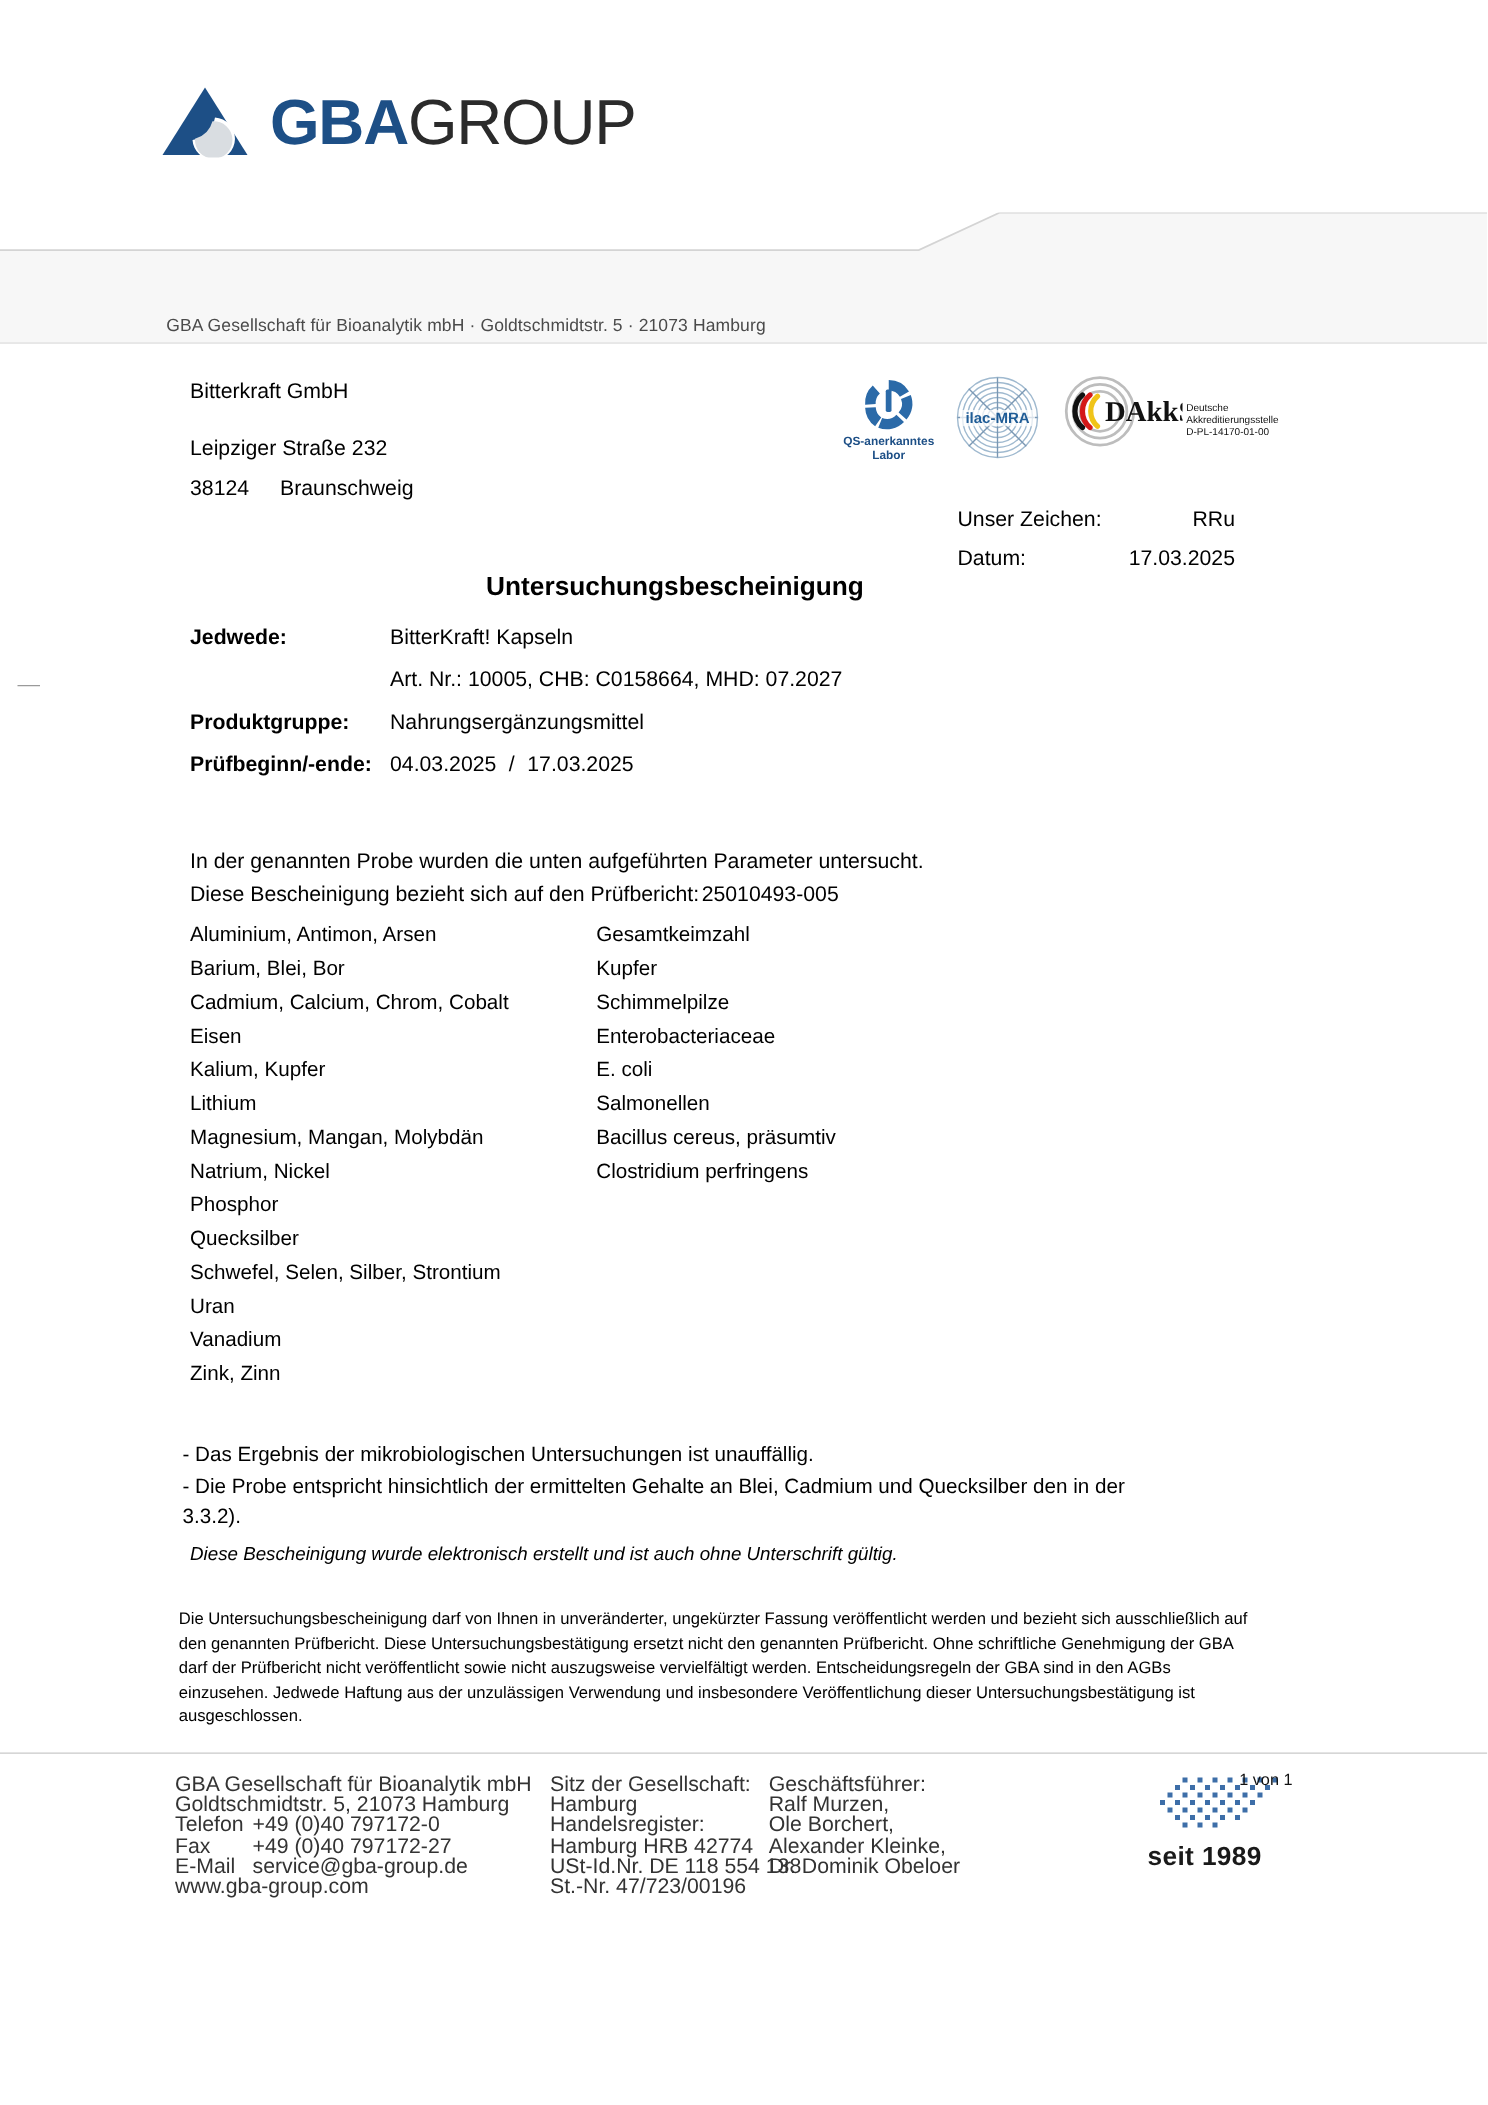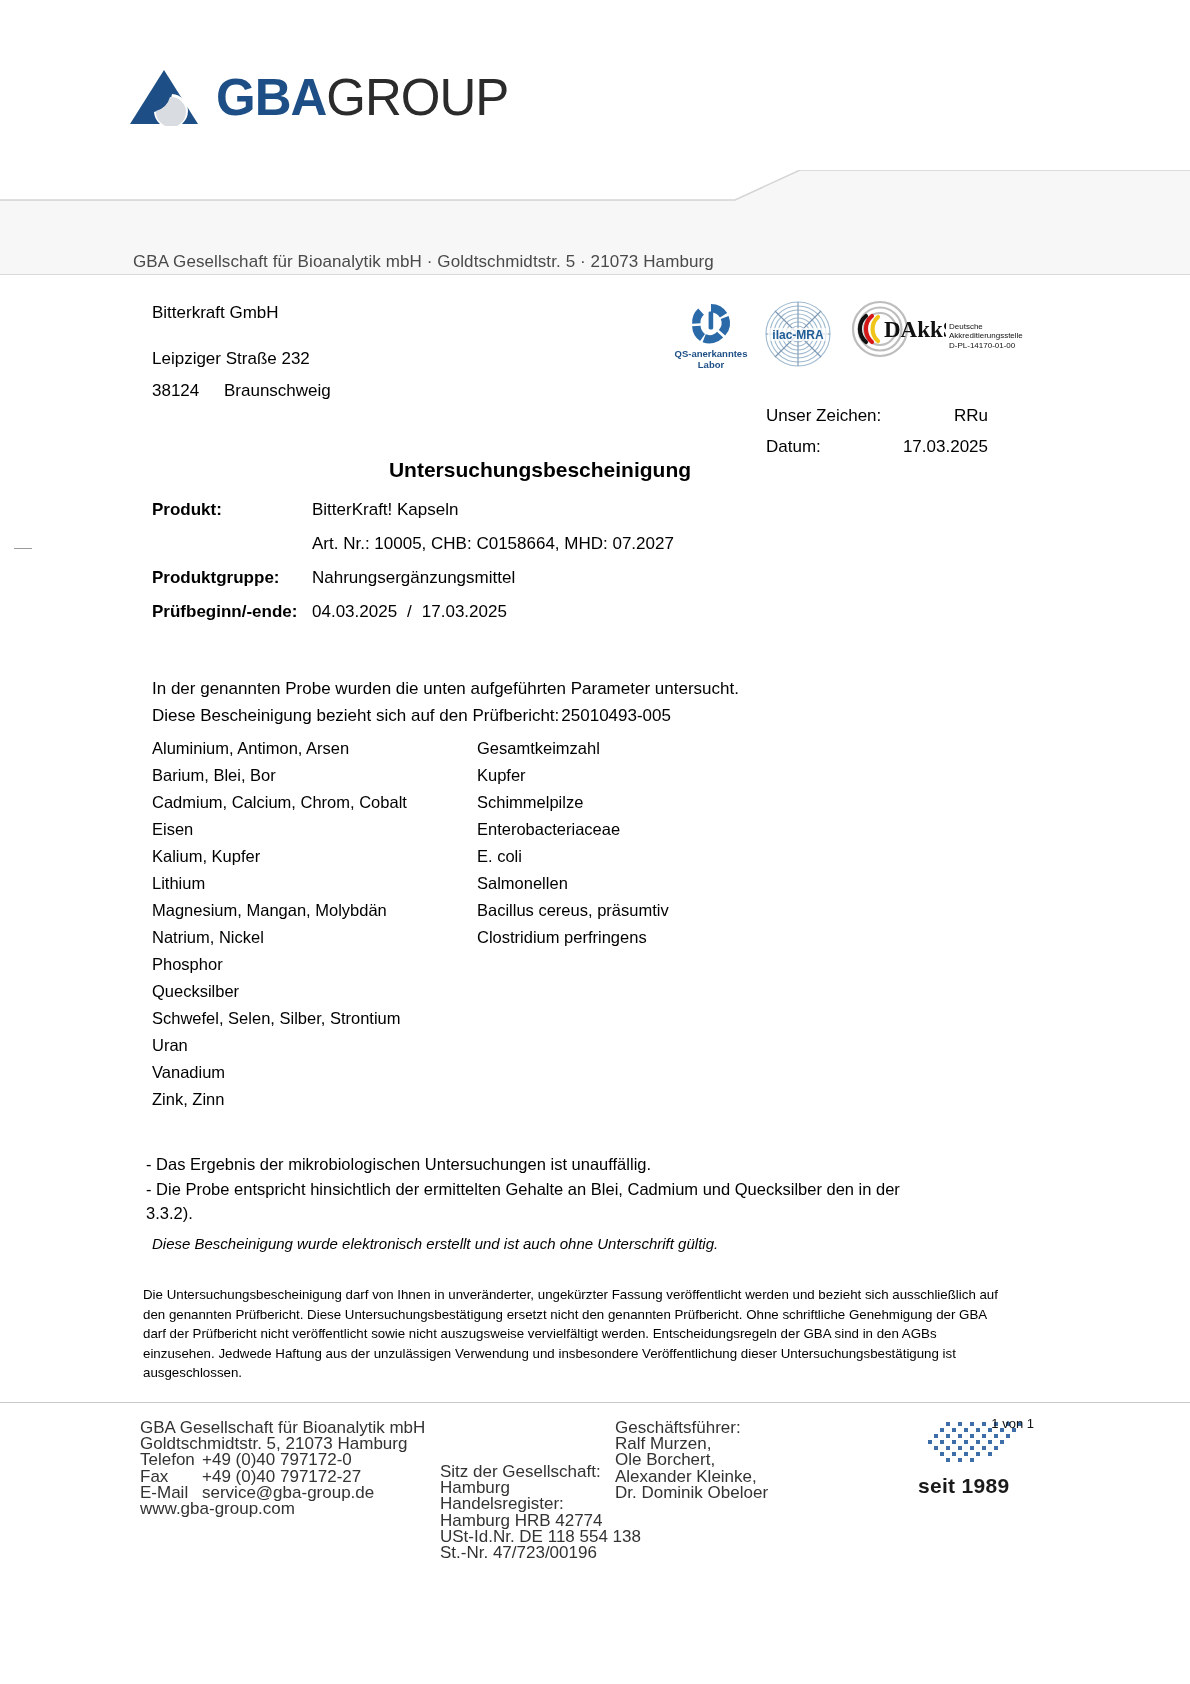--- a/index.html
+++ b/index.html
@@ -53,21 +53,21 @@
     top: 0;
     width: 1190px;
     height: 105px;
   }
 
   
   .sender-line {
     position: absolute;
     left: 133px;
     top: 252px;
-    font-size: 17px;
+    font-size: 14px;
     color: #4a4a4a;
     letter-spacing: 0.1px;
     white-space: nowrap;
   }
 
   
   .recipient {
     position: absolute;
     left: 152px;
     top: 297px;
@@ -222,21 +222,21 @@
     top: 1420px;
     width: 920px;
     display: flex;
     font-size: 17px;
     line-height: 16.2px;
     color: #333;
   }
   .fcol-contact { width: 300px; flex: 0 0 300px; }
   .fcol-contact .frow { display: flex; }
   .fcol-contact .fk { width: 62px; flex: 0 0 62px; }
-  .fcol-seat { width: 175px; flex: 0 0 175px; margin-top: 44px; }
+  .fcol-seat { width: 175px; flex: 0 0 175px; }
   .fcol-mgmt { width: 200px; flex: 0 0 200px; }
   .footer .fline { white-space: nowrap; }
 
   .anniversary {
     position: absolute;
     left: 918px;
     top: 1414px;
     width: 120px;
     text-align: left;
   }
@@ -384,21 +384,21 @@
     <div class="refrow">
       <span class="lbl">Datum:</span>
       <span class="val">17.03.2025</span>
     </div>
   </div>
 
   <div class="doc-title">Untersuchungsbescheinigung</div>
 
   <div class="details">
     <div class="drow">
-      <span class="dlbl">Produkt:</span>
+      <span class="dlbl">Jedwede:</span>
       <span class="dval">BitterKraft! Kapseln</span>
     </div>
     <div class="drow sub">
       <span class="dlbl"></span>
       <span class="dval">Art. Nr.: 10005, CHB: C0158664, MHD: 07.2027</span>
     </div>
     <div class="drow">
       <span class="dlbl">Produktgruppe:</span>
       <span class="dval">Nahrungsergänzungsmittel</span>
     </div>

